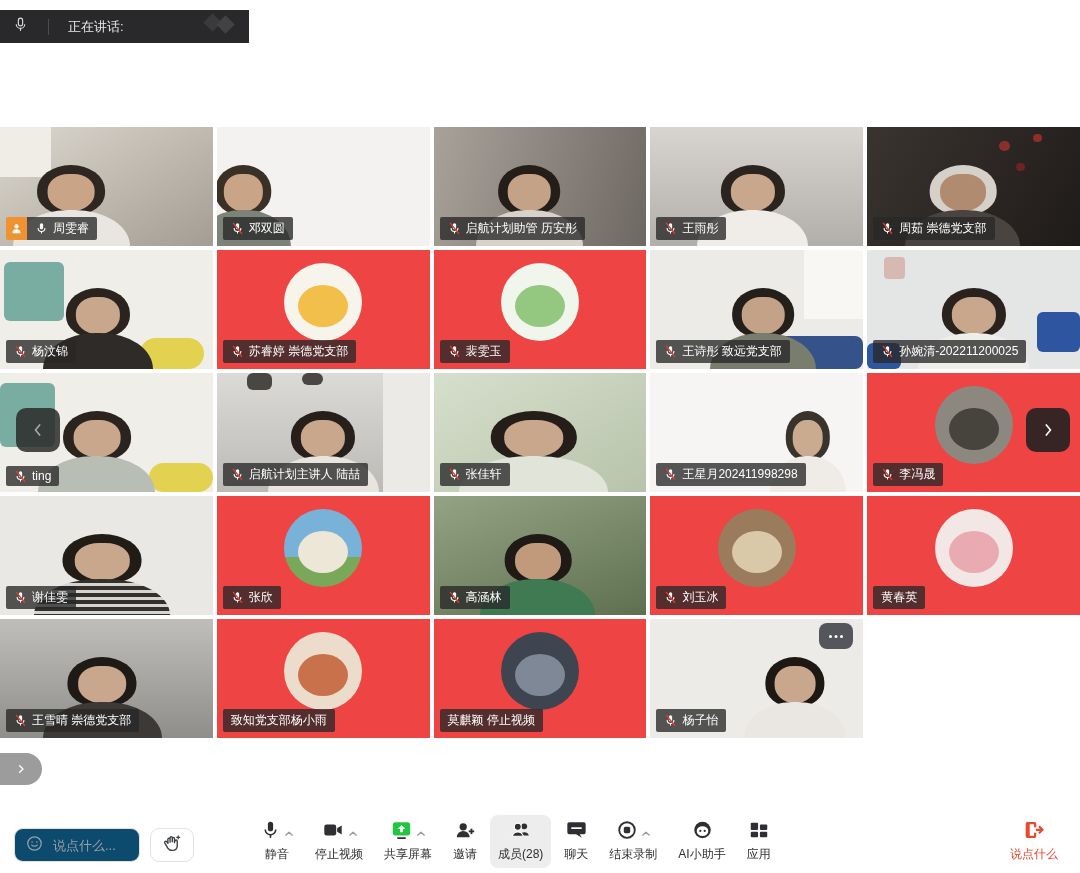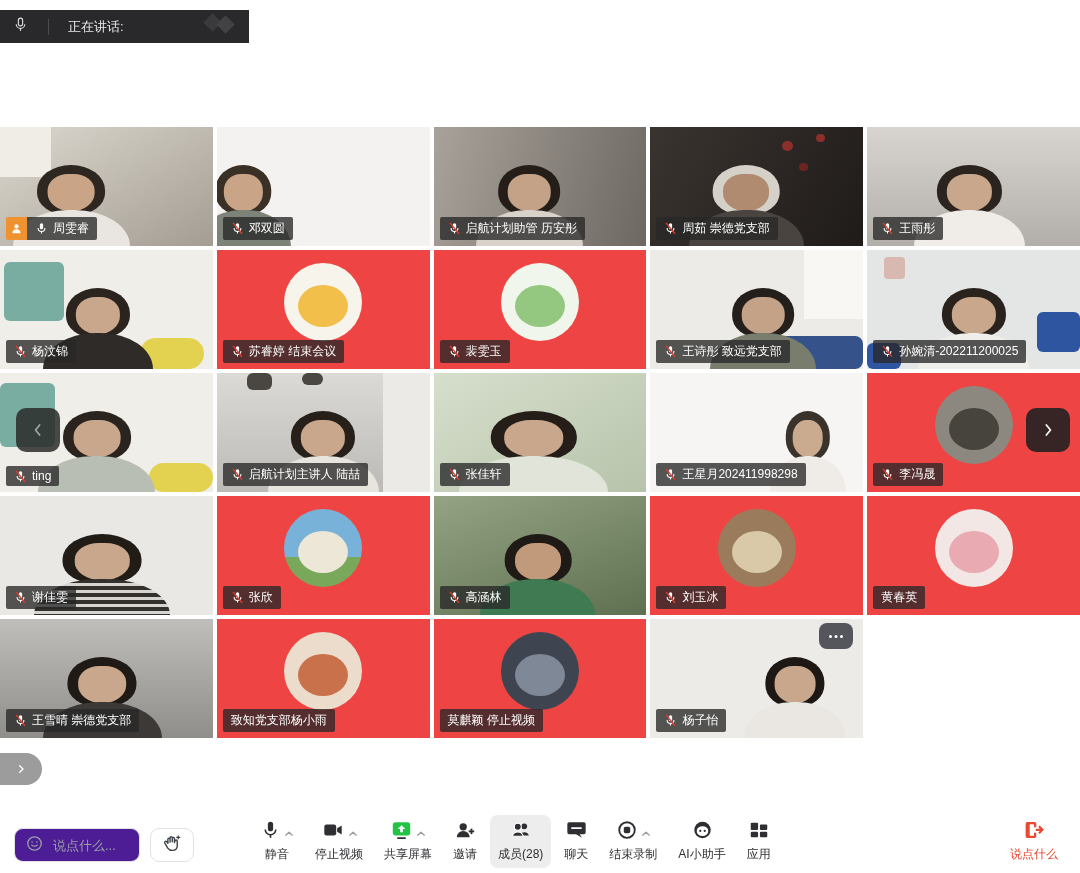--- a/index.html
+++ b/index.html
@@ -30,21 +30,21 @@
   .tile-more{position:absolute;top:4px;right:10px;width:34px;height:26px;border:none;border-radius:8px;background:#55555c;display:flex;align-items:center;justify-content:center;z-index:4;cursor:pointer;}
 
   
   .nav{position:absolute;width:44px;height:44px;border:none;border-radius:10px;display:flex;align-items:center;justify-content:center;z-index:5;cursor:pointer;}
   .nav.left{left:16px;top:408px;background:rgba(42,42,42,.85);}
   .nav.right{right:10px;top:408px;background:rgba(34,34,34,.9);}
   .pill{position:absolute;left:0;top:753px;width:42px;height:32px;border:none;border-radius:0 16px 16px 0;background:#9c9c9c;display:flex;align-items:center;justify-content:center;z-index:5;cursor:pointer;}
 
   
   .toolbar{position:absolute;left:0;right:0;bottom:0;height:55px;background:#fff;z-index:6;}
-  .chat-pill{position:absolute;left:14px;bottom:11px;width:126px;height:34px;border:1px solid #e2e2e2;border-radius:9px;background:#4c1d95;display:flex;align-items:center;gap:7px;padding:4px 10px;box-sizing:border-box;cursor:text;}
+  .chat-pill{position:absolute;left:14px;bottom:11px;width:126px;height:34px;border:1px solid #e2e2e2;border-radius:9px;background:#0c4a6e;display:flex;align-items:center;gap:7px;padding:4px 10px;box-sizing:border-box;cursor:text;}
   .chat-input{border:none;outline:none;width:80px;font-size:13px;color:#9aa0a8;background:transparent;font-family:inherit;}
   .chat-input::placeholder{color:#9aa0a8;opacity:1;}
   .hand-btn{position:absolute;left:150px;bottom:11px;width:44px;height:34px;border:1px solid #e2e2e2;border-radius:9px;background:#fff;display:flex;align-items:center;justify-content:center;cursor:pointer;}
   .tool-group{position:absolute;left:252px;bottom:5px;display:flex;align-items:flex-end;gap:5px;}
   .tbtn{display:flex;flex-direction:column;align-items:center;gap:2px;background:none;border:none;padding:5px 8px;color:#2f2f33;font-size:12px;font-family:inherit;cursor:pointer;border-radius:8px;}
   .tbtn.active{background:#ededed;}
   .icon-row{display:flex;align-items:flex-end;gap:3px;height:24px;}
   .chev{margin-bottom:4px;}
   .end-btn{position:absolute;right:14px;bottom:5px;display:flex;flex-direction:column;align-items:center;gap:2px;background:none;border:none;padding:5px 8px;font-size:12px;font-family:inherit;color:#e8492f;cursor:pointer;}
 </style>
@@ -138,20 +138,42 @@
                 <path d="M3.8 7.5a4.2 4.2 0 0 0 8.4 0" fill="none" stroke="#fff" stroke-width="1.3"></path>
                 <line x1="8" y1="11.8" x2="8" y2="14" stroke="#fff" stroke-width="1.3"></line>
                 <line x1="2.5" y1="1" x2="13.5" y2="14.5" stroke="#e23b2e" stroke-width="1.6"></line>
               </svg>
             </span>
             <span>启航计划助管 历安彤</span>
           </span>
         </div>
       </div>
       <div class="tile">
+        <div class="scene" style="background:linear-gradient(180deg,#d8d5d0,#b2afaa)">
+          <div class="person" style="left:22%;width:52%">
+            <div class="hair" style="background:#2b241e"></div>
+            <div class="face" style="background:#c9a78c"></div>
+            <div class="pbody" style="background:#f0ede9"></div>
+          </div>
+        </div>
+        <div class="tile-label-row">
+          <span class="tile-label">
+            <span class="lmic">
+              <svg viewBox="0 0 16 16" width="13" height="13">
+                <rect x="6" y="1.5" width="4" height="7.5" rx="2" fill="#fff"></rect>
+                <path d="M3.8 7.5a4.2 4.2 0 0 0 8.4 0" fill="none" stroke="#fff" stroke-width="1.3"></path>
+                <line x1="8" y1="11.8" x2="8" y2="14" stroke="#fff" stroke-width="1.3"></line>
+                <line x1="2.5" y1="1" x2="13.5" y2="14.5" stroke="#e23b2e" stroke-width="1.6"></line>
+              </svg>
+            </span>
+            <span>王雨彤</span>
+          </span>
+        </div>
+      </div>
+      <div class="tile">
         <div class="scene" style="background:linear-gradient(120deg,#3a3430,#1f1b19)">
           <div class="accent" style="left:62%;top:12%;width:5%;height:8%;background:#8a2f2a;border-radius:50px"></div>
           <div class="accent" style="left:78%;top:6%;width:4%;height:7%;background:#8a2f2a;border-radius:50px"></div>
           <div class="accent" style="left:70%;top:30%;width:4%;height:7%;background:#6b241f;border-radius:50px"></div>
           <div class="person" style="left:18%;width:54%">
             <div class="hair" style="background:#d5d0c8"></div>
             <div class="face" style="background:#b08b70"></div>
             <div class="pbody" style="background:#4a4440"></div>
           </div>
         </div>
@@ -163,42 +185,20 @@
                 <path d="M3.8 7.5a4.2 4.2 0 0 0 8.4 0" fill="none" stroke="#fff" stroke-width="1.3"></path>
                 <line x1="8" y1="11.8" x2="8" y2="14" stroke="#fff" stroke-width="1.3"></line>
                 <line x1="2.5" y1="1" x2="13.5" y2="14.5" stroke="#e23b2e" stroke-width="1.6"></line>
               </svg>
             </span>
             <span>周茹 崇德党支部</span>
           </span>
         </div>
       </div>
       <div class="tile">
-        <div class="scene" style="background:linear-gradient(180deg,#d8d5d0,#b2afaa)">
-          <div class="person" style="left:22%;width:52%">
-            <div class="hair" style="background:#2b241e"></div>
-            <div class="face" style="background:#c9a78c"></div>
-            <div class="pbody" style="background:#f0ede9"></div>
-          </div>
-        </div>
-        <div class="tile-label-row">
-          <span class="tile-label">
-            <span class="lmic">
-              <svg viewBox="0 0 16 16" width="13" height="13">
-                <rect x="6" y="1.5" width="4" height="7.5" rx="2" fill="#fff"></rect>
-                <path d="M3.8 7.5a4.2 4.2 0 0 0 8.4 0" fill="none" stroke="#fff" stroke-width="1.3"></path>
-                <line x1="8" y1="11.8" x2="8" y2="14" stroke="#fff" stroke-width="1.3"></line>
-                <line x1="2.5" y1="1" x2="13.5" y2="14.5" stroke="#e23b2e" stroke-width="1.6"></line>
-              </svg>
-            </span>
-            <span>王雨彤</span>
-          </span>
-        </div>
-      </div>
-      <div class="tile">
         <div class="scene" style="background:#f0eee9">
           <div class="accent" style="left:2%;top:10%;width:28%;height:50%;background:#79ada1;border-radius:6px"></div>
           <div class="accent" style="left:66%;top:74%;width:30%;height:26%;background:#e3d24f;border-radius:50px"></div>
           <div class="person" style="left:20%;width:52%">
             <div class="hair" style="background:#2b241e"></div>
             <div class="face" style="background:#c9a78c"></div>
             <div class="pbody" style="background:#2e2b28"></div>
           </div>
         </div>
         <div class="tile-label-row">
@@ -222,21 +222,21 @@
         <div class="tile-label-row">
           <span class="tile-label">
             <span class="lmic">
               <svg viewBox="0 0 16 16" width="13" height="13">
                 <rect x="6" y="1.5" width="4" height="7.5" rx="2" fill="#fff"></rect>
                 <path d="M3.8 7.5a4.2 4.2 0 0 0 8.4 0" fill="none" stroke="#fff" stroke-width="1.3"></path>
                 <line x1="8" y1="11.8" x2="8" y2="14" stroke="#fff" stroke-width="1.3"></line>
                 <line x1="2.5" y1="1" x2="13.5" y2="14.5" stroke="#e23b2e" stroke-width="1.6"></line>
               </svg>
             </span>
-            <span>苏睿婷 结束会议</span>
+            <span>苏睿婷 崇德党支部</span>
           </span>
         </div>
       </div>
       <div class="tile">
         <div class="avatar" style="background:#f0f6ec">
           <div class="blob" style="background:#94c77f"></div>
         </div>
         <div class="tile-label-row">
           <span class="tile-label">
             <span class="lmic">

